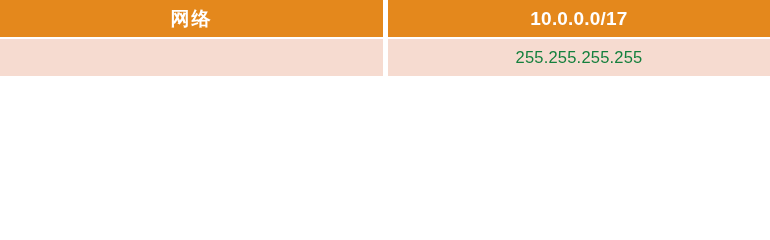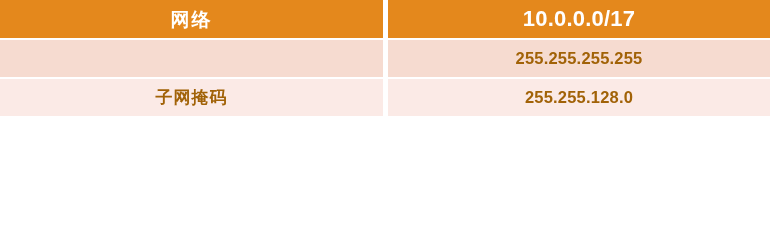--- a/index.html
+++ b/index.html
@@ -51,37 +51,37 @@
     line-height: 2px;
     background: #ffffff;
     font-size: 0;
   }
 
   
   .row-body td.cell {
     height: 36px;
     line-height: 36px;
     font-size: 17px;
-    color: #a16207;
-    font-weight: bold;
+    color: #15803d;
+    font-weight: normal;
   }
   .row-body td.col-gap { background: #ffffff; }
 
   .band-dark td.cell  { background: #f6dbd0; }
   .band-light td.cell { background: #fbeae6; }
 
   .cell-value {
     font-size: 16.5px;
     letter-spacing: 0.2px;
   }
   .cell-label {
     font-size: 17px;
     letter-spacing: 1px;
   }
-  .row-header .cell-value { font-size: 22px; }
+  .row-header .cell-value { font-size: 19px; }
   .row-header .cell-label { font-size: 19px; letter-spacing: 2px; margin-top: 19px; }
 
   .empty-cell { font-size: 0; }
 </style>
 </head>
 <body>
 
 <table class="network-table">
   <colgroup>
     <col class="col-label">
@@ -115,29 +115,20 @@
         <span class="cell-value">255.255.255.255</span>
       </td>
     </tr>
 
     <tr class="row-gap">
       <td></td>
       <td></td>
       <td></td>
     </tr>
 
-    <tr class="row-body band-light">
-      <td class="cell col-label">
-        <span class="cell-label">子网掩码</span>
-      </td>
-      <td class="col-gap"></td>
-      <td class="cell col-value">
-        <span class="cell-value">255.255.128.0</span>
-      </td>
-    </tr>
 
     <tr class="row-gap">
       <td></td>
       <td></td>
       <td></td>
     </tr>
 
 
   </tbody>
 </table>

